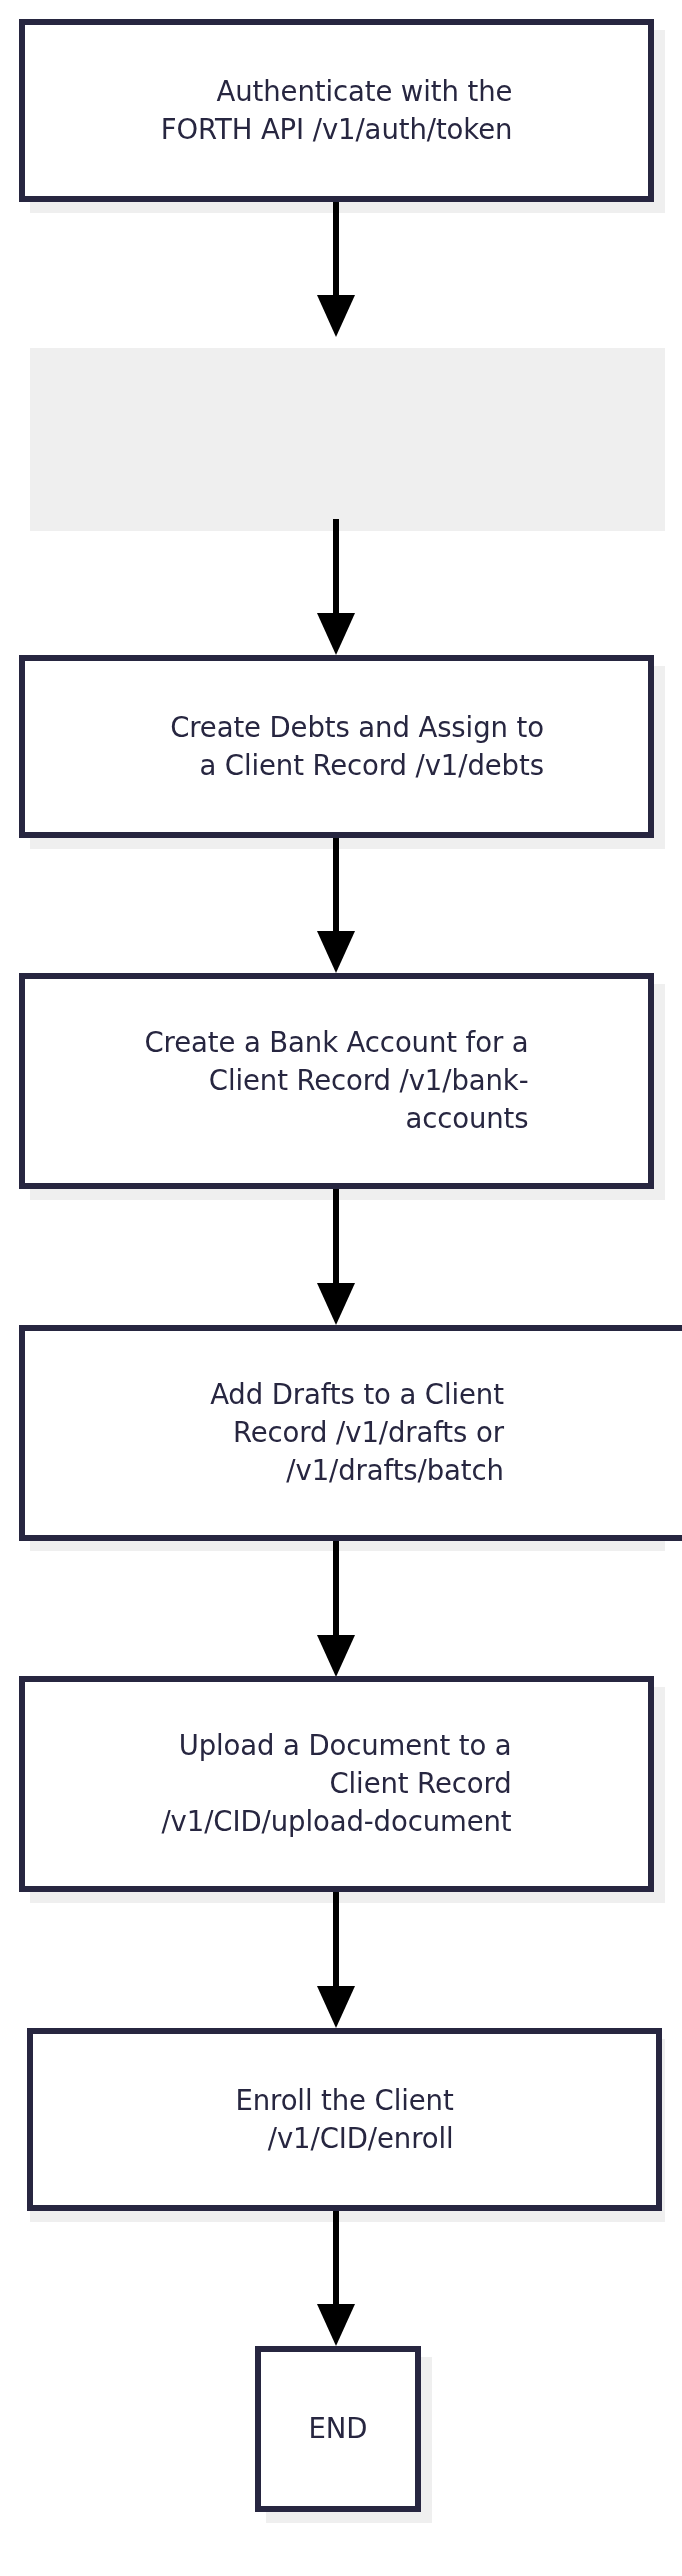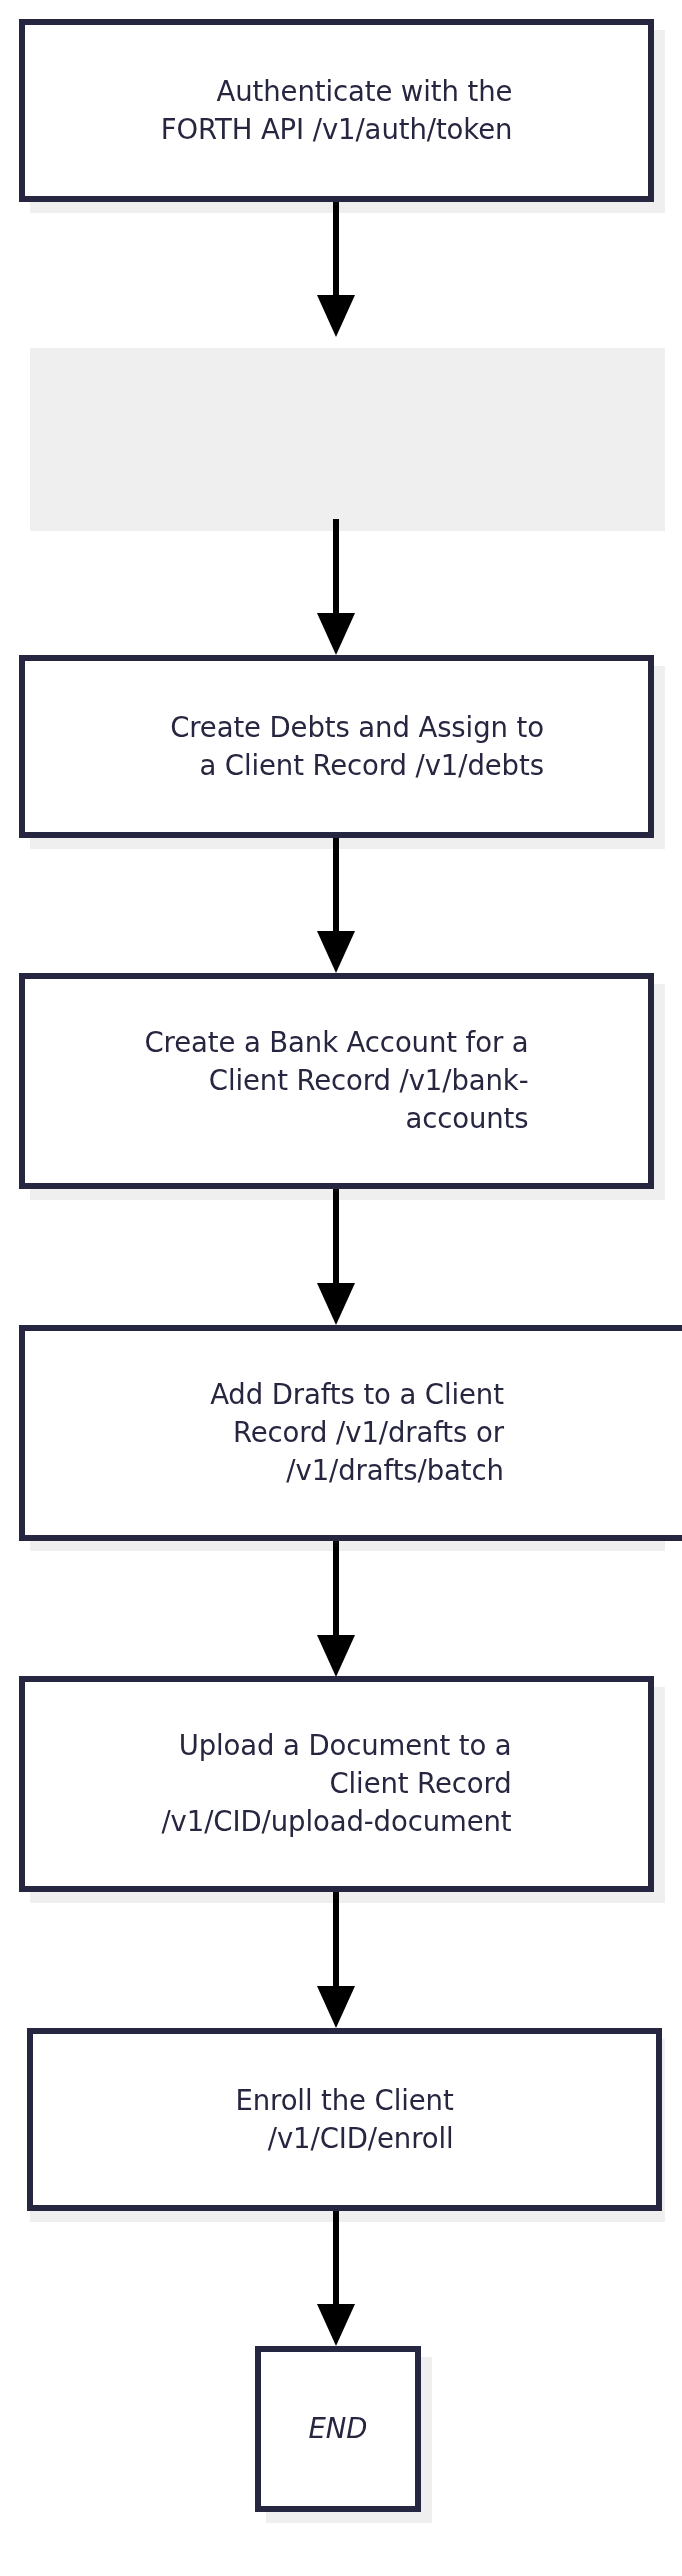--- a/index.html
+++ b/index.html
@@ -151,18 +151,18 @@
     <span class="node-label">Enroll the Client
 /v1/CID/enroll</span>
   </div>
 
   <div class="arrow" style="left:333px;top:2210px;height:136px;">
     <div class="arrow-line" style="height:101px;"></div>
     <div class="arrow-head" style="top:94px;"></div>
   </div>
 
   <div class="node-shadow" style="left:266px;top:2357px;width:166px;height:166px;"></div>
-  <div class="node terminal" style="left:255px;top:2346px;width:166px;height:166px;font-style:italic;">
+  <div class="node terminal" style="left:255px;top:2346px;width:166px;height:166px;">
     <span class="node-label">END</span>
   </div>
 
 </div>
 
 
 </body></html>

